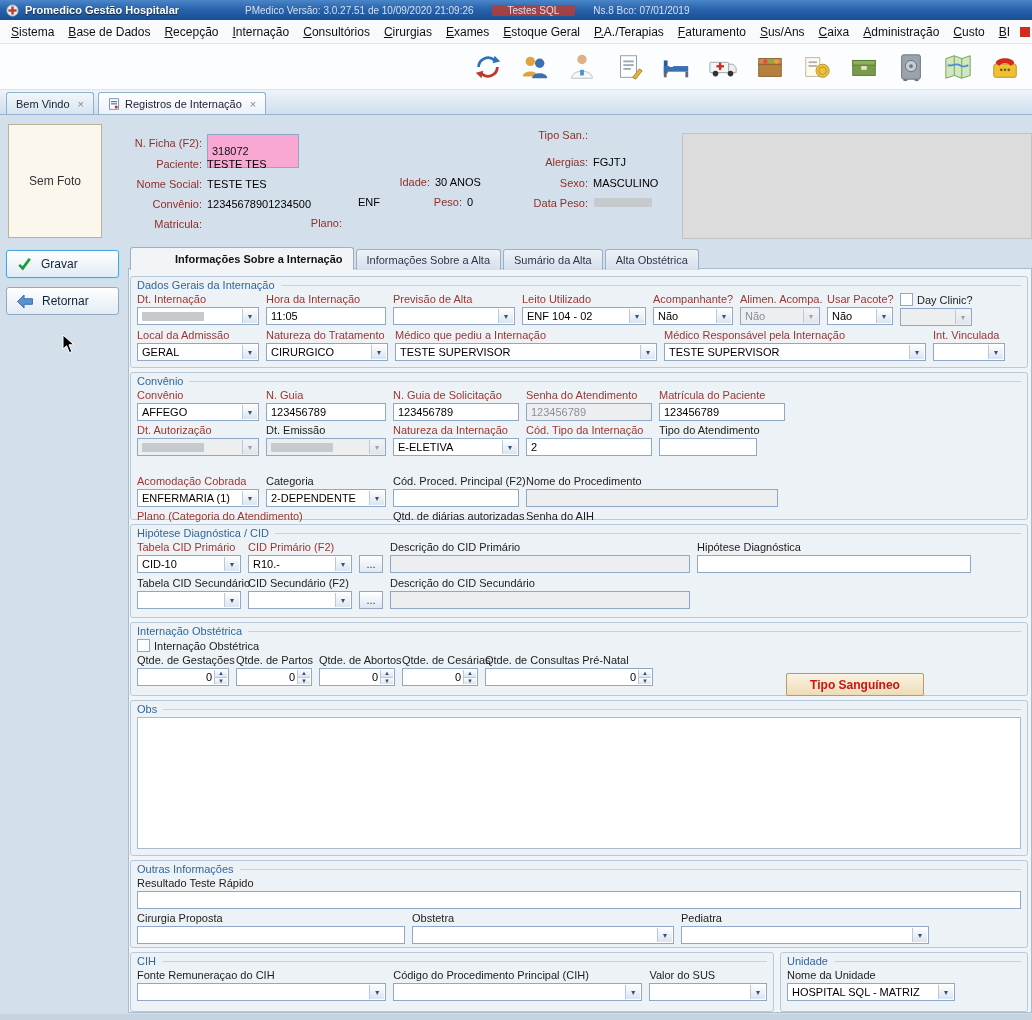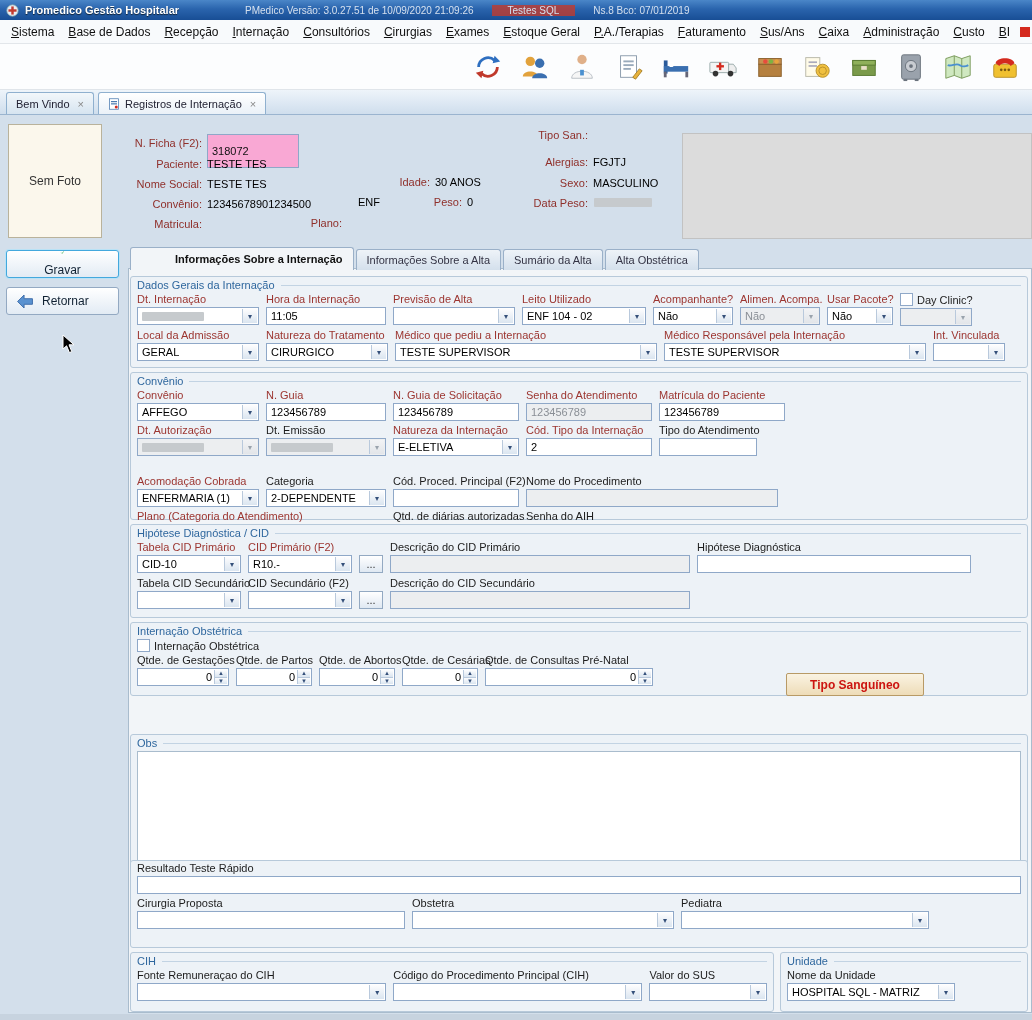--- a/index.html
+++ b/index.html
@@ -32,21 +32,21 @@
     border:1px solid #8fb0cf;border-bottom:none;border-radius:3px 3px 0 0;
     background:linear-gradient(#f2f7fb,#d6e4f0);font-size:11px;color:#223;}
   .tab.active{background:linear-gradient(#ffffff,#eaf1f8);}
   .tab .x{color:#888;font-size:11px;margin-left:3px;}
   
   .photo-box{position:absolute;left:8px;top:124px;width:92px;height:112px;background:#fbf7ec;
     border:1px solid #b9b29b;display:grid;place-items:center;font-size:12px;color:#333;}
   .sbtn{position:absolute;left:6px;width:113px;height:28px;border-radius:3px;
     display:flex;align-items:center;gap:9px;padding:0 10px;box-sizing:border-box;font-size:12px;color:#123;
     background:linear-gradient(#ffffff,#e2ebf4);border:1px solid #93a9c2;box-shadow:inset 0 1px 0 #fff;}
-  .sbtn.focus{border:1px solid #43a8dd;box-shadow:0 0 0 1px #b9e2f6, inset 0 1px 0 #fff;flex-direction:column;}
+  .sbtn.focus{border:1px solid #43a8dd;box-shadow:0 0 0 1px #b9e2f6, inset 0 1px 0 #fff;}
   
   .ph{position:absolute;white-space:nowrap;font-size:11px;}
   .ph .l{color:#8f2f2a;display:inline-block;text-align:right;}
   .ph .v{color:#000;margin-left:5px;}
   .ph-input{position:absolute;width:92px;height:18px;background:#f9a8d4;border:1px solid #8fa8c8;
     font-size:11px;display:flex;align-items:center;padding:16px 4px;box-sizing:border-box;}
   .gray-panel{position:absolute;left:682px;top:133px;width:348px;height:104px;background:#dcdcdc;
     border:1px solid #c2c2c2;}
   
   .itabs{position:absolute;left:130px;top:247px;display:flex;gap:2px;align-items:flex-end;z-index:3;}
@@ -647,28 +647,31 @@
               <span>▼</span>
             </span>
           </div>
         </div>
     </div>
     <div class="tipo-btn">
         <span>Tipo Sanguíneo</span>
       </div>
   </div>
 
-  <div class="grp" style="top:734px;height:156px">
+  <div class="grp" style="top:700px;height:156px">
     <div class="gt">
         <span>Obs</span>
       </div>
     <div class="obs-area"><span></span></div>
   </div>
 
   <div class="grp" style="top:860px;height:88px">
+    <div class="gt">
+        <span>Outras Informações</span>
+      </div>
     <div class="row">
       <div class="f" style="width:884px">
           <span class="lbl">Resultado Teste Rápido</span>
         <div class="ctl">
             <span></span>
           </div>
         </div>
     </div>
     <div class="row" style="margin-top:3px">
       <div class="f" style="width:268px">

